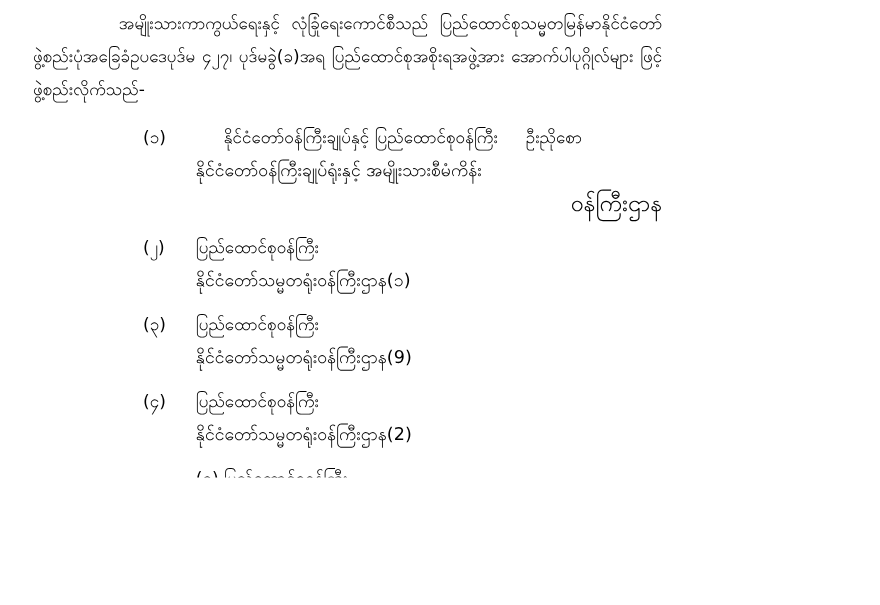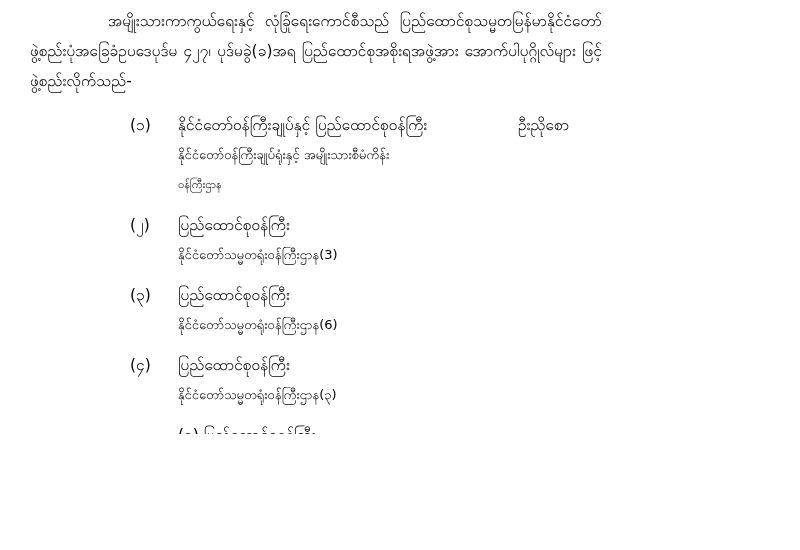--- a/index.html
+++ b/index.html
@@ -49,34 +49,34 @@
     width: 48px;
     flex: 0 0 48px;
     padding-left: 100px;
     box-sizing: content-box;
   }
   .title {
     flex: 0 0 auto;
   }
   .name {
     flex: 0 0 auto;
-    margin-left: 40px;
   }
   .entry-sub {
-    font-size: 13px;
+    font-size: 16px;
     line-height: 30px;
     padding-left: 148px;
   }
   .entry-sub2 {
-    font-size: 11px;
+    font-size: 21px;
     line-height: 30px;
     padding-left: 148px;
+    text-align: right;
   }
   
-  .w-a .title { width: 300px; }
+  .w-a .title { width: 300px; text-align: center; }
   .w-b .title { width: 300px; }
   .w-c .title { width: 300px; }
   .w-d .title { width: 300px; }
   .cut-line {
     font-size: 15.5px;
     line-height: 30px;
     padding-left: 148px;
     overflow: hidden;
     height: 14px;
   }
@@ -98,35 +98,35 @@
       </div>
       <div class="entry-sub">နိုင်ငံတော်ဝန်ကြီးချုပ်ရုံးနှင့် အမျိုးသားစီမံကိန်း</div>
       <div class="entry-sub2">ဝန်ကြီးဌာန</div>
     </div>
 
     <div class="entry w-b">
       <div class="entry-row">
         <span class="num">(၂)</span>
         <span class="title">ပြည်ထောင်စုဝန်ကြီး</span>
       </div>
-      <div class="entry-sub">နိုင်ငံတော်သမ္မတရုံးဝန်ကြီးဌာန(3)</div>
+      <div class="entry-sub">နိုင်ငံတော်သမ္မတရုံးဝန်ကြီးဌာန(၁)</div>
     </div>
 
     <div class="entry w-c">
       <div class="entry-row">
         <span class="num">(၃)</span>
         <span class="title">ပြည်ထောင်စုဝန်ကြီး</span>
       </div>
-      <div class="entry-sub">နိုင်ငံတော်သမ္မတရုံးဝန်ကြီးဌာန(6)</div>
+      <div class="entry-sub">နိုင်ငံတော်သမ္မတရုံးဝန်ကြီးဌာန(9)</div>
     </div>
 
     <div class="entry w-d">
       <div class="entry-row">
         <span class="num">(၄)</span>
         <span class="title">ပြည်ထောင်စုဝန်ကြီး</span>
       </div>
-      <div class="entry-sub">နိုင်ငံတော်သမ္မတရုံးဝန်ကြီးဌာန(၃)</div>
+      <div class="entry-sub">နိုင်ငံတော်သမ္မတရုံးဝန်ကြီးဌာန(2)</div>
     </div>
 
     <div class="cut-line">(၅)   ပြည်ထောင်စုဝန်ကြီး</div>
 
   </div>
 </div>
 
 </body></html>

